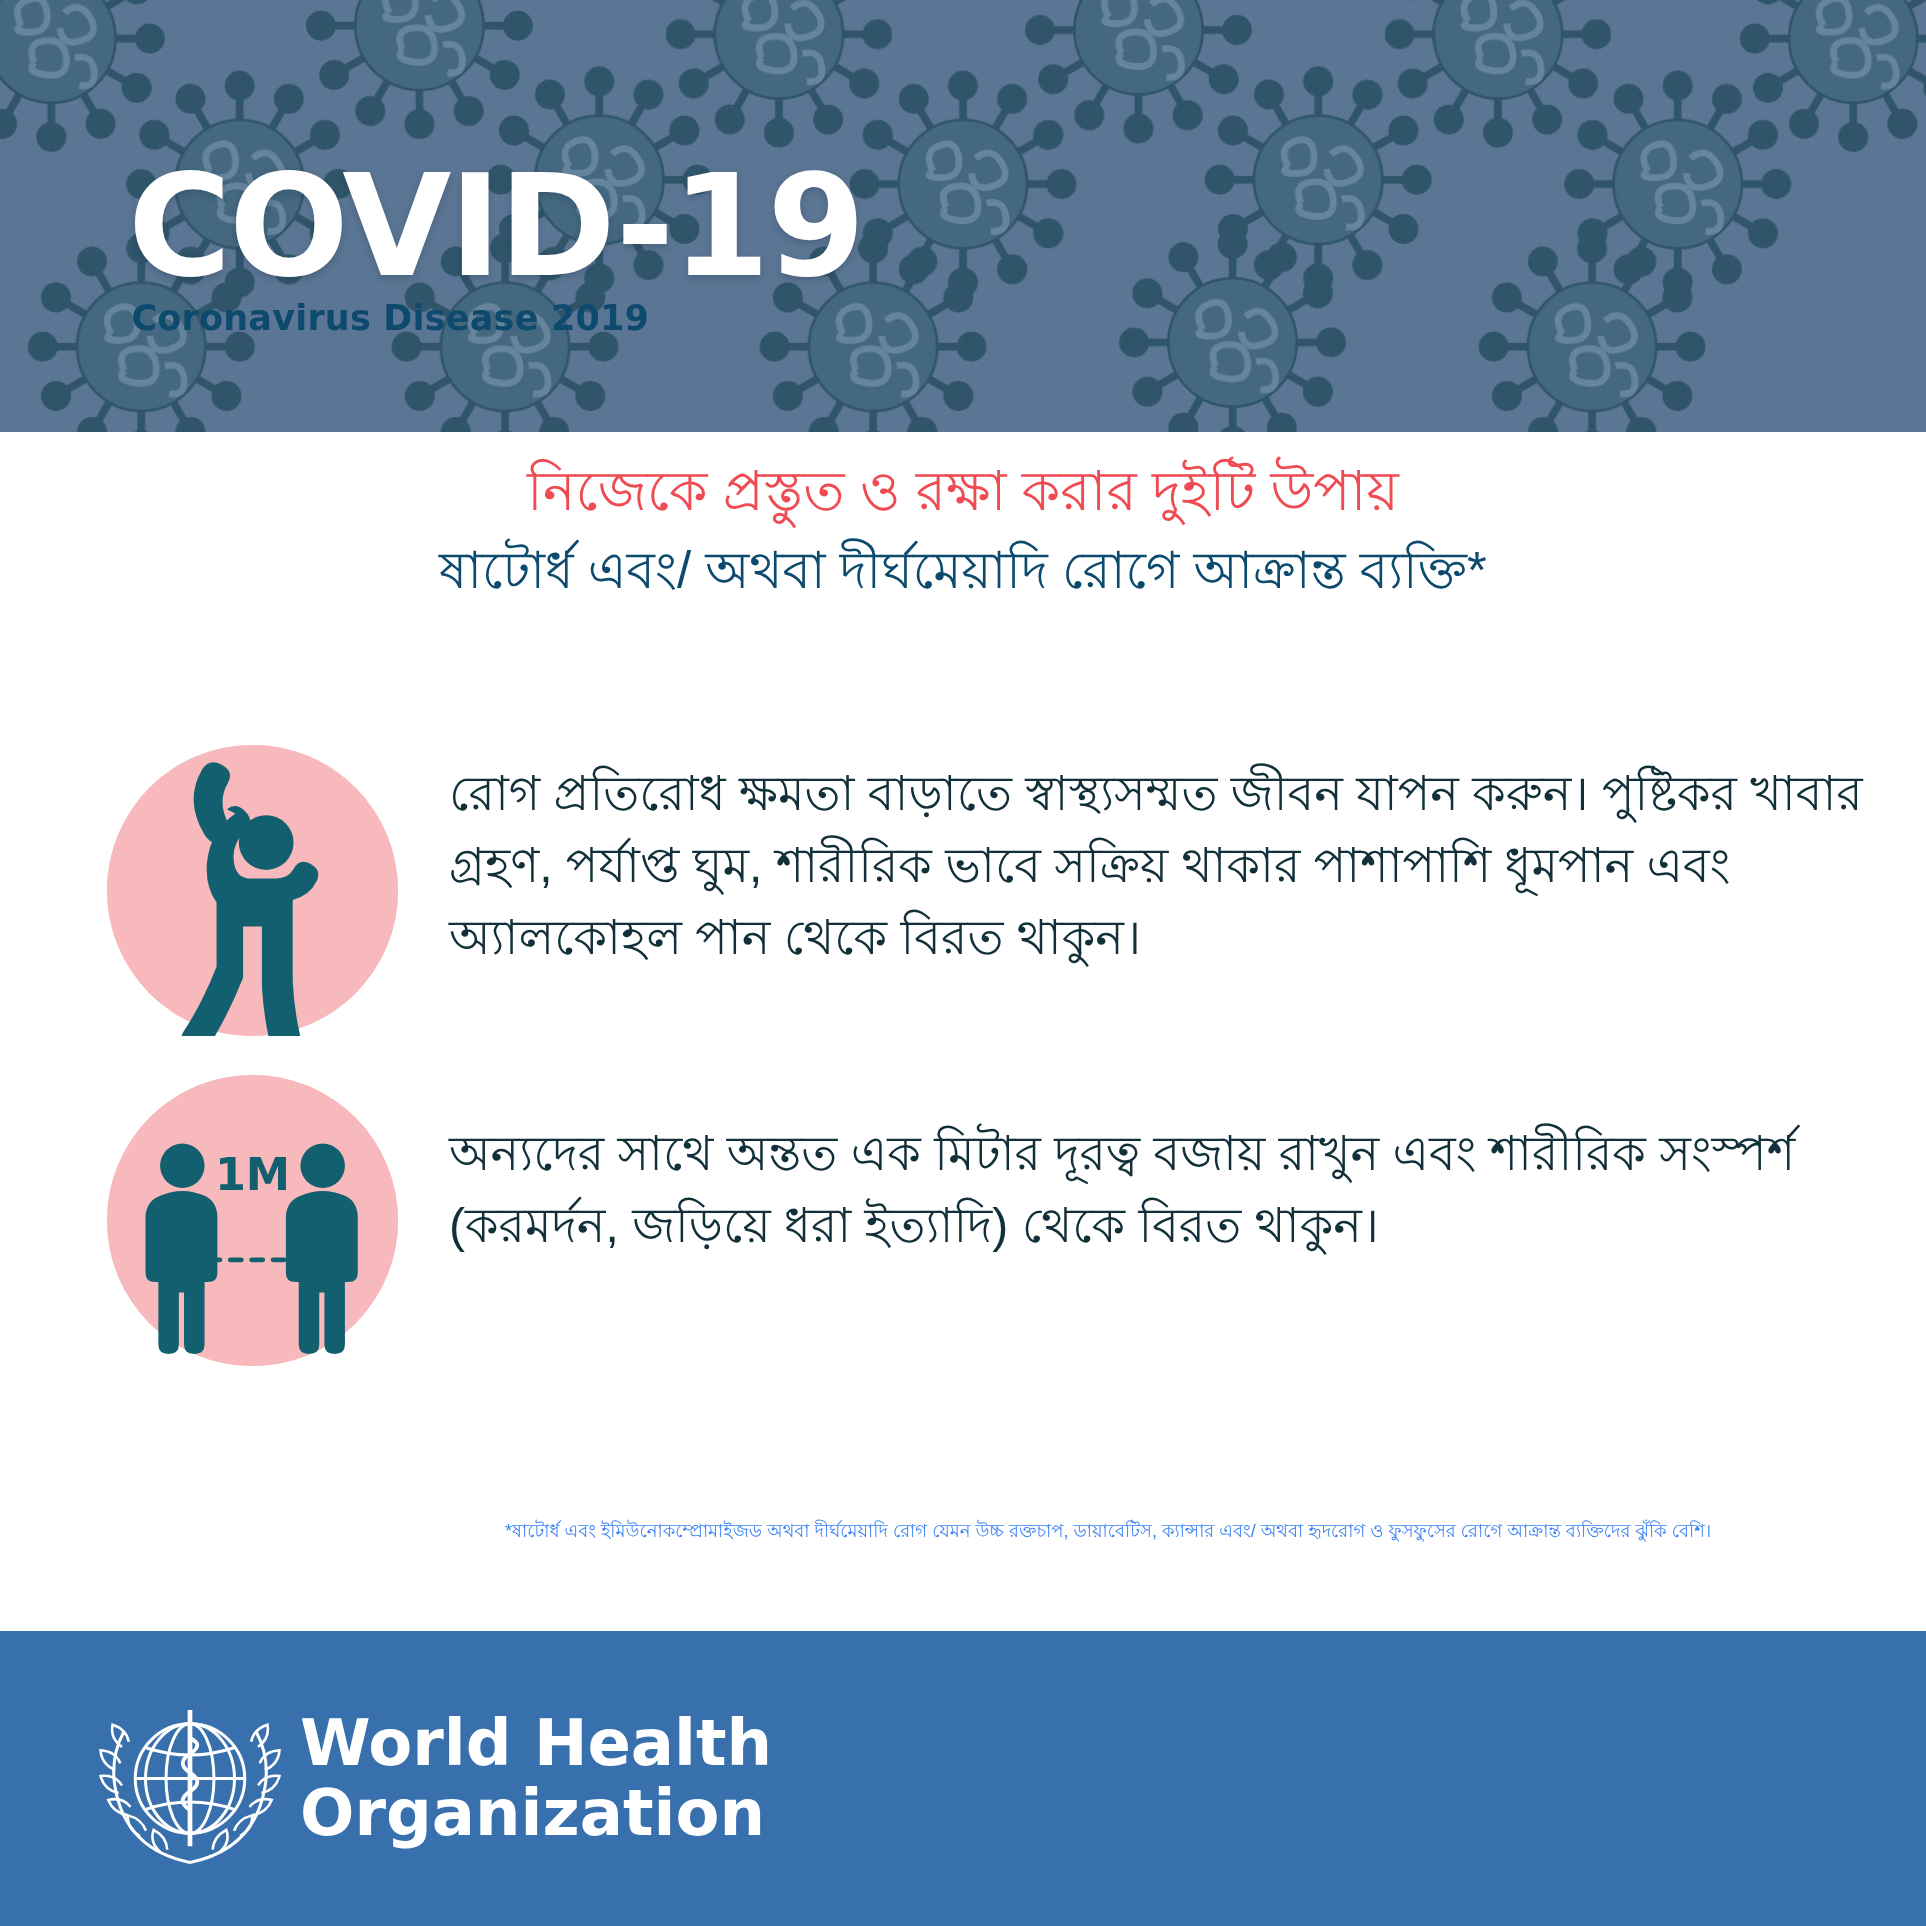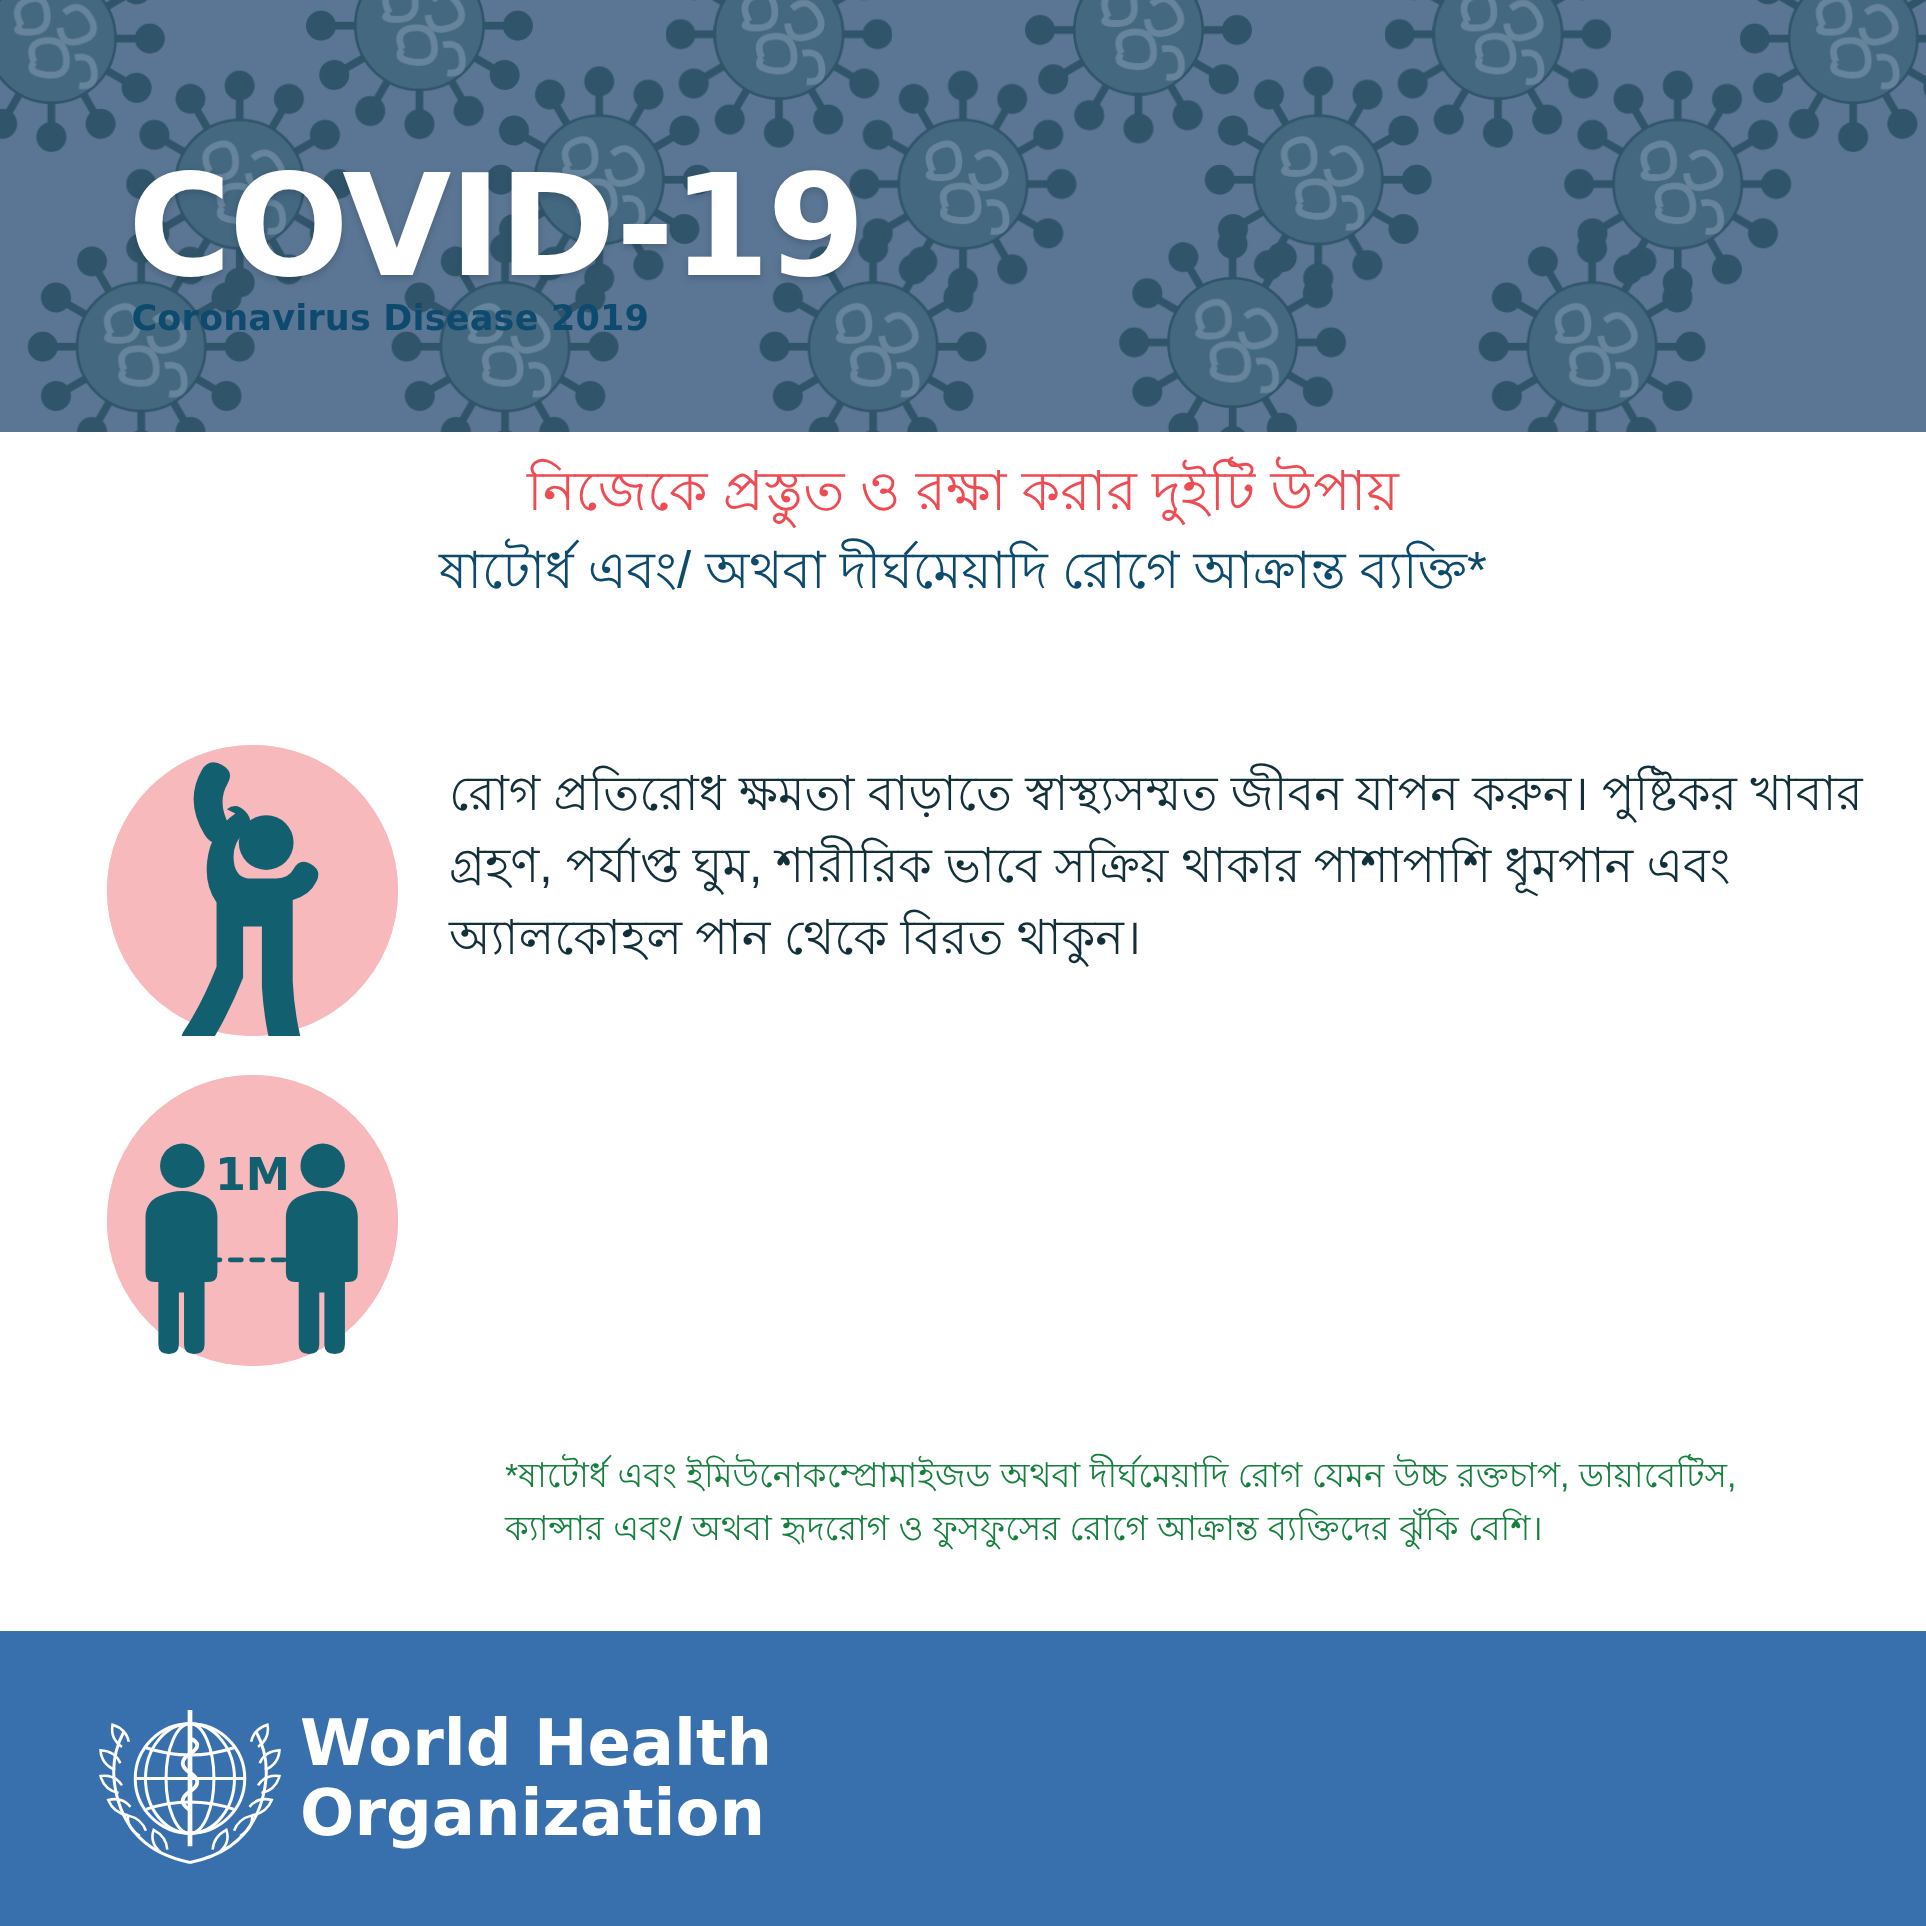--- a/index.html
+++ b/index.html
@@ -112,27 +112,27 @@
     font-size: 48px;
     line-height: 1.5;
     color: #12303a;
     padding-top: 13px;
   }
   .row2 .row-text { padding-top: 43px; }
 
   
   .footnote {
     position: absolute;
-    top: 1449px;
+    top: 1518px;
     left: 505px;
     width: 1310px;
     font-family: "Liberation Sans", sans-serif;
-    font-size: 34px;
+    font-size: 18px;
     line-height: 1.55;
-    color: #15803d;
+    color: #3b82f6;
   }
 
   
   .footer {
     position: absolute;
     bottom: 0;
     left: 0;
     width: 100%;
     height: 295px;
     background: #3870ad;
@@ -282,20 +282,21 @@
 
             <g stroke="#12606f" stroke-width="11" stroke-dasharray="26 24" stroke-linecap="round">
               <line x1="238" y1="432" x2="444" y2="432"></line>
             </g>
             <circle cx="232" cy="432" r="13"></circle>
             <circle cx="450" cy="432" r="13"></circle>
           </g>
           <text x="340" y="268" text-anchor="middle" font-family="DejaVu Sans, sans-serif" font-weight="bold" font-size="104" fill="#12606f">1M</text>
         </svg>
       </div>
+      <div class="row-text">অন্যদের সাথে অন্তত এক মিটার দূরত্ব বজায় রাখুন এবং শারীরিক সংস্পর্শ (করমর্দন, জড়িয়ে ধরা ইত্যাদি) থেকে বিরত থাকুন।</div>
     </div>
   </div>
 
   <div class="footnote">*ষাটোর্ধ এবং ইমিউনোকম্প্রোমাইজড অথবা দীর্ঘমেয়াদি রোগ যেমন উচ্চ রক্তচাপ, ডায়াবেটিস, ক্যান্সার এবং/ অথবা হৃদরোগ ও ফুসফুসের রোগে আক্রান্ত ব্যক্তিদের ঝুঁকি বেশি।</div>
 
   <div class="footer">
     <svg width="184" height="184" viewBox="0 0 430 430">
       <g fill="none" stroke="#ffffff" stroke-width="7">
 
         <path d="M215 410 q-150 -30 -175 -175 q-12 -70 20 -130"></path>

